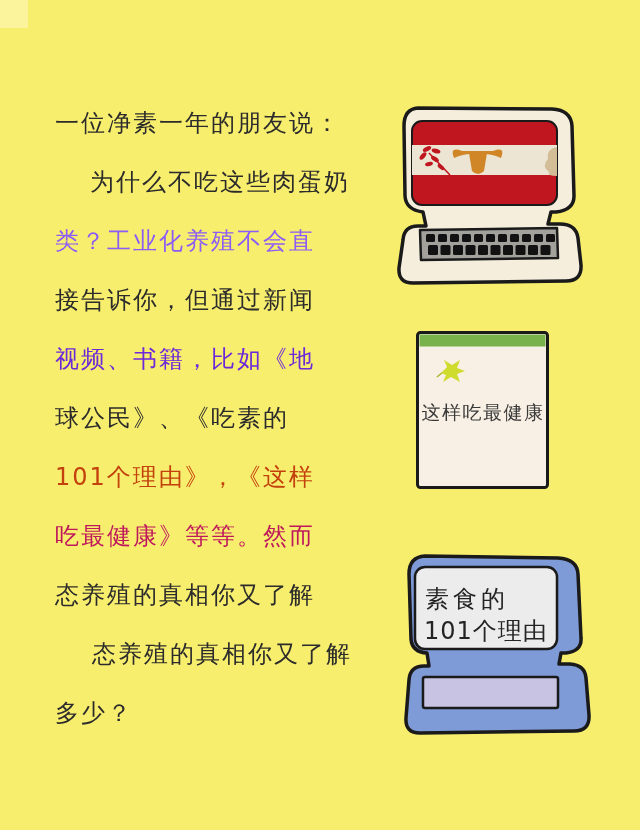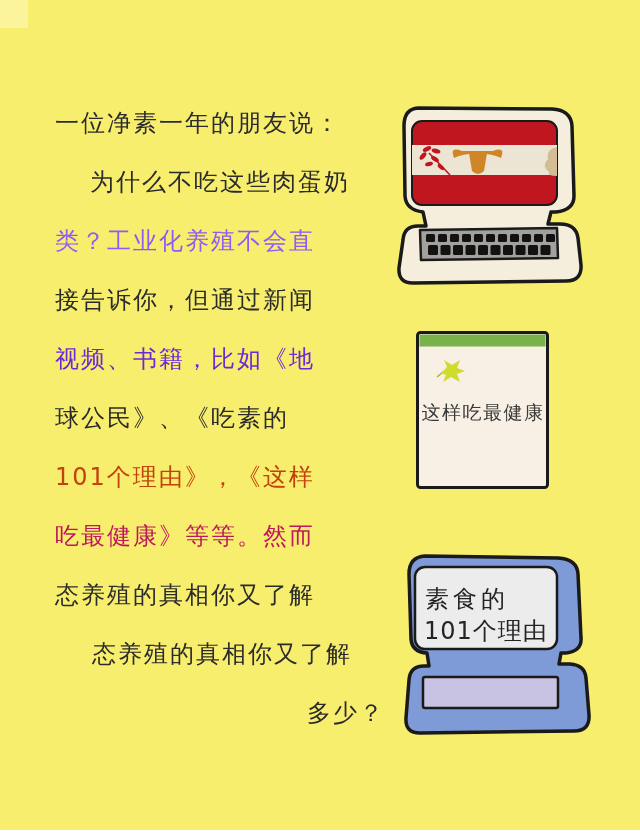--- a/index.html
+++ b/index.html
@@ -32,21 +32,21 @@
     <div class="line" style="color: rgb(43, 43, 43);">一位净素一年的朋友说：</div>
     <div class="line" style="color: rgb(43, 43, 43); margin-left: 35px;">为什么不吃这些肉蛋奶</div>
     <div class="line" style="color: #8b5cf6;">类？工业化养殖不会直</div>
     <div class="line" style="color: rgb(43, 43, 43);">接告诉你，但通过新闻</div>
     <div class="line" style="color: #6d28d9;">视频、书籍，比如《地</div>
     <div class="line" style="color: rgb(43, 43, 43);">球公民》、《吃素的</div>
     <div class="line" style="color: #c2410c;">101个理由》，《这样</div>
     <div class="line" style="color: #be185d;">吃最健康》等等。然而</div>
     <div class="line" style="color: rgb(43, 43, 43);">态养殖的真相你又了解</div>
     <div class="line" style="color: rgb(43, 43, 43); margin-left: 37px;">态养殖的真相你又了解</div>
-    <div class="line" style="color: rgb(43, 43, 43); text-align: right;">多少？</div>
+    <div class="line" style="color: rgb(43, 43, 43);">多少？</div>
   </div>
 
   <svg class="illus computer-top" viewBox="0 0 220 195">
     <path class="ink" stroke-width="3.5" d="M 28 10 L 162 11 Q 181 12 182 28 L 184 98 Q 184 112 166 114
              L 161 114 L 158 126 L 170 126 Q 186 126 188 140 L 191 167
              Q 192 183 176 183 L 23 185 Q 8 185 9 170 L 13 142
              Q 14 128 28 128 L 36 128 L 33 114 Q 16 112 15 98
              L 14 28 Q 14 11 28 10 Z" fill="#f5eedd"></path>
     <rect class="ink" stroke-width="2" x="22" y="23" width="145" height="84" rx="10" fill="#c0161f"></rect>
     <rect x="22" y="47" width="145" height="30" fill="#ece5d4"></rect>

